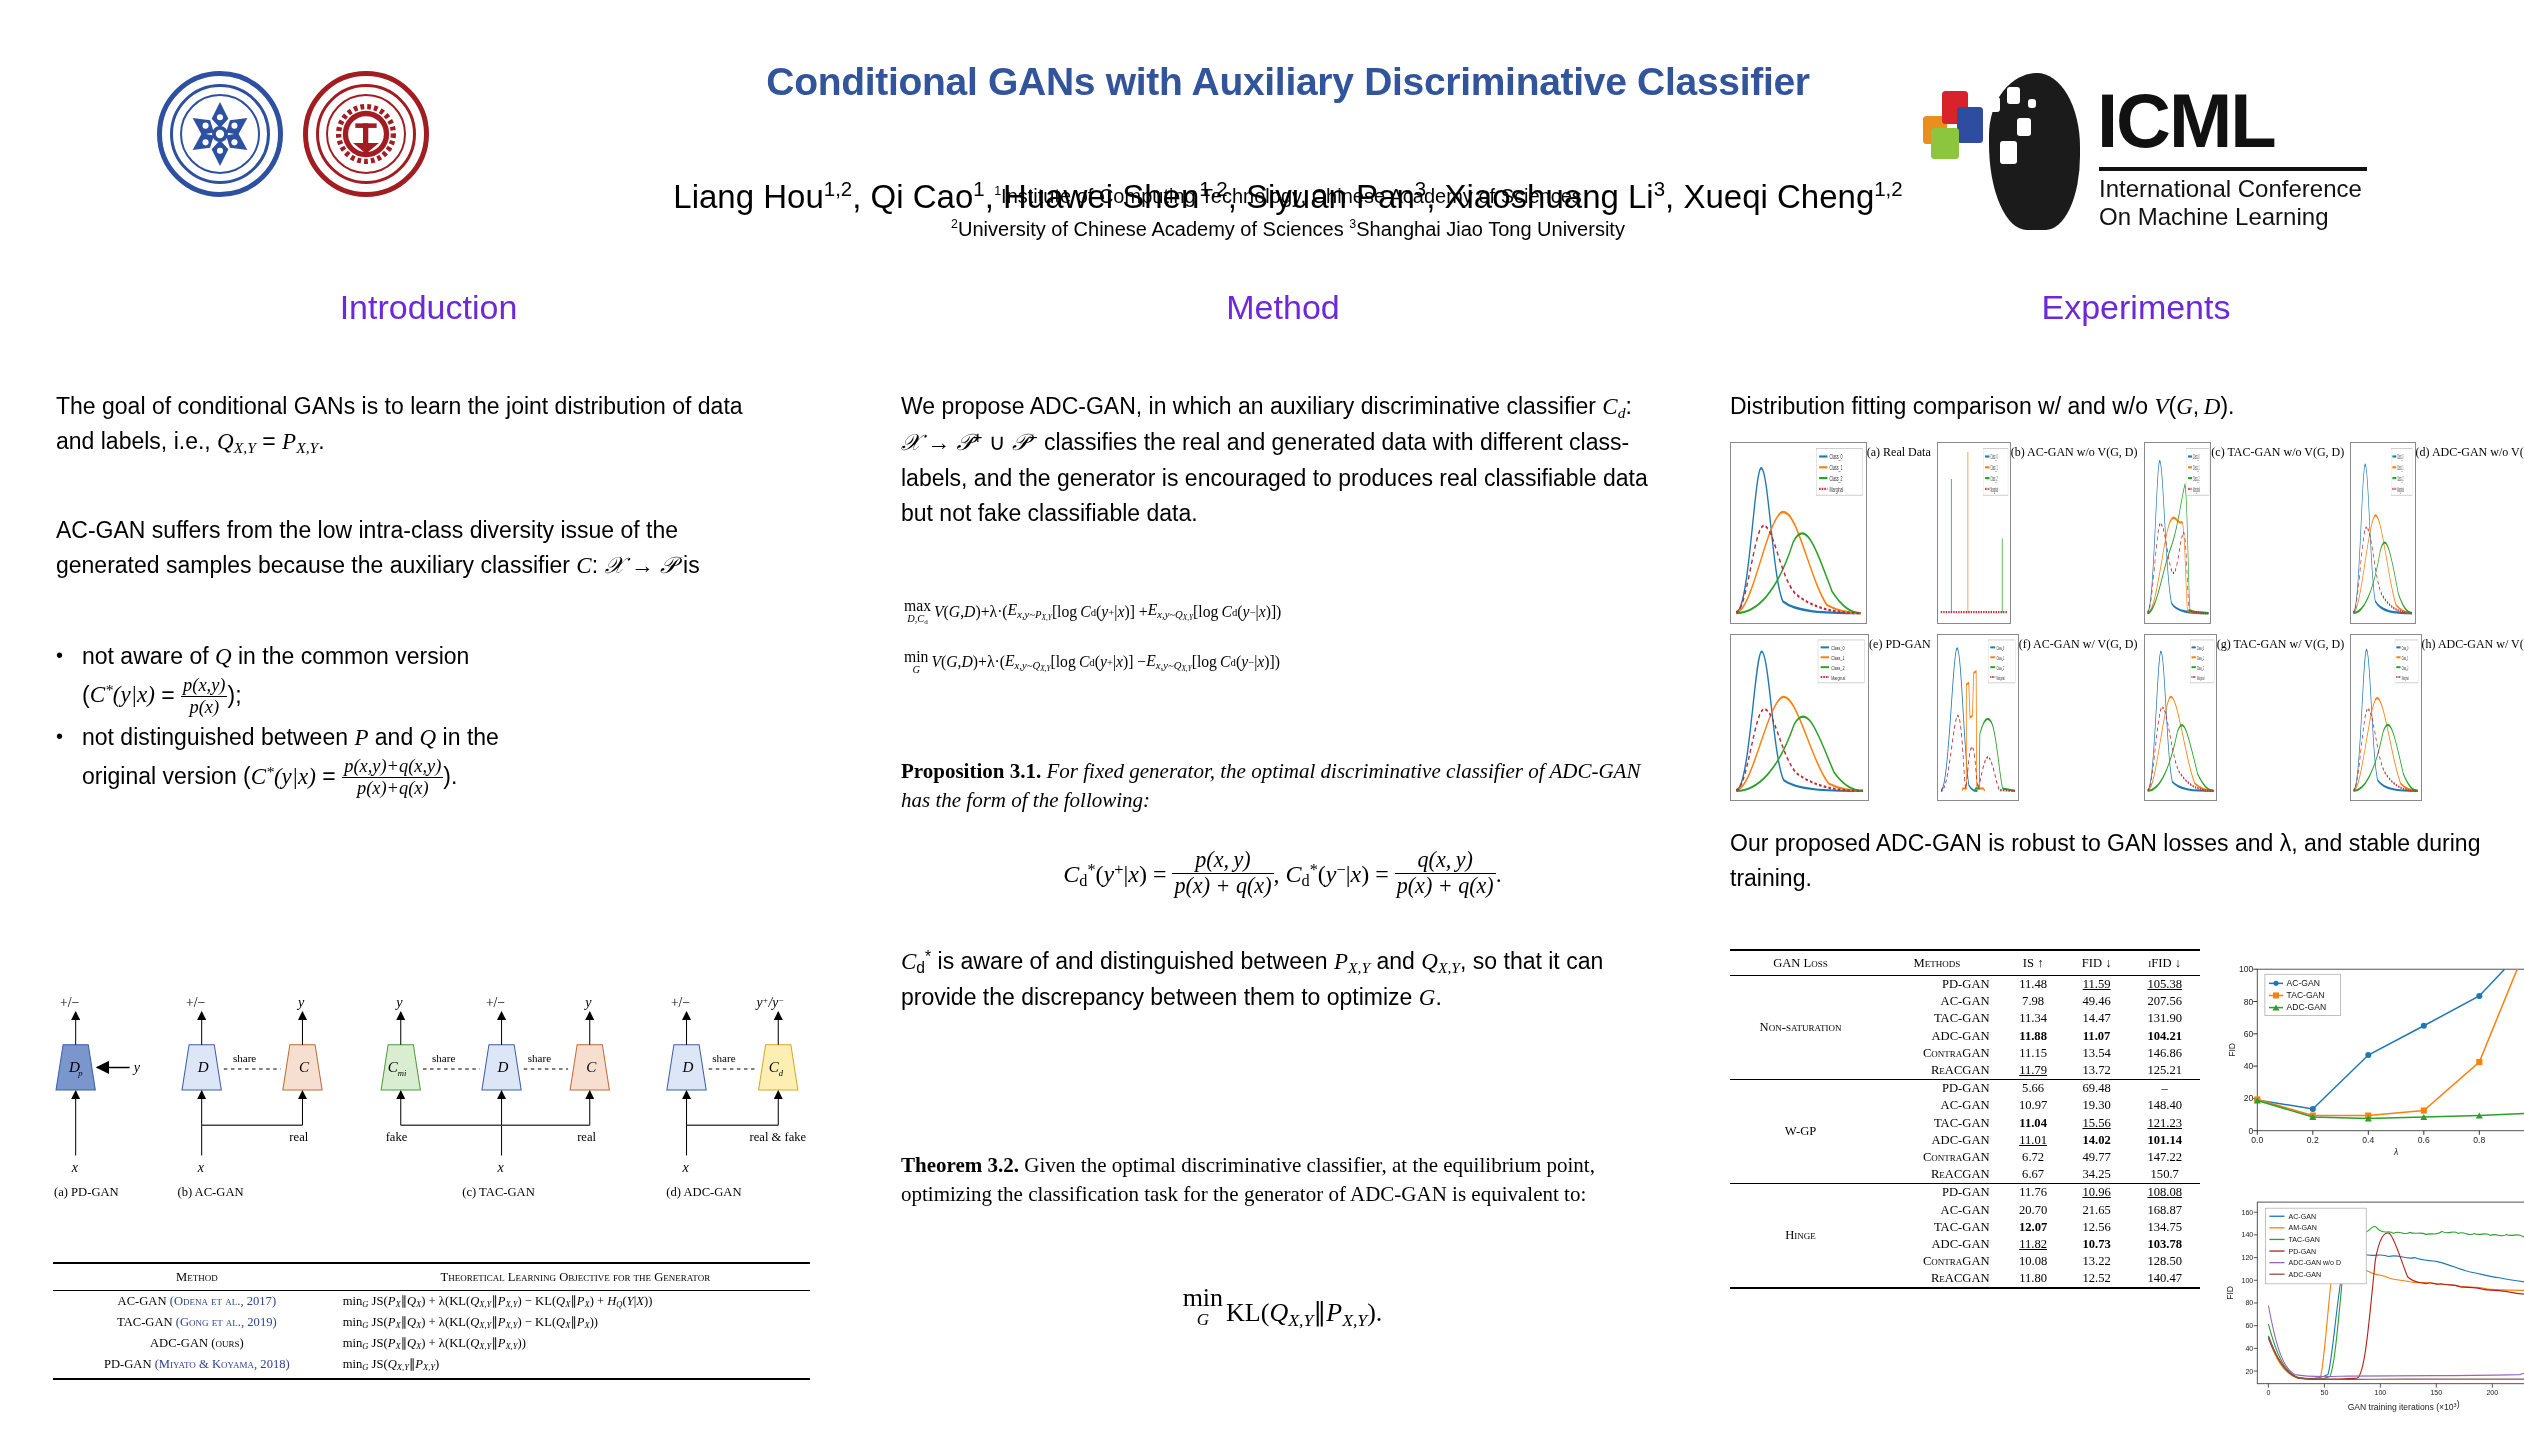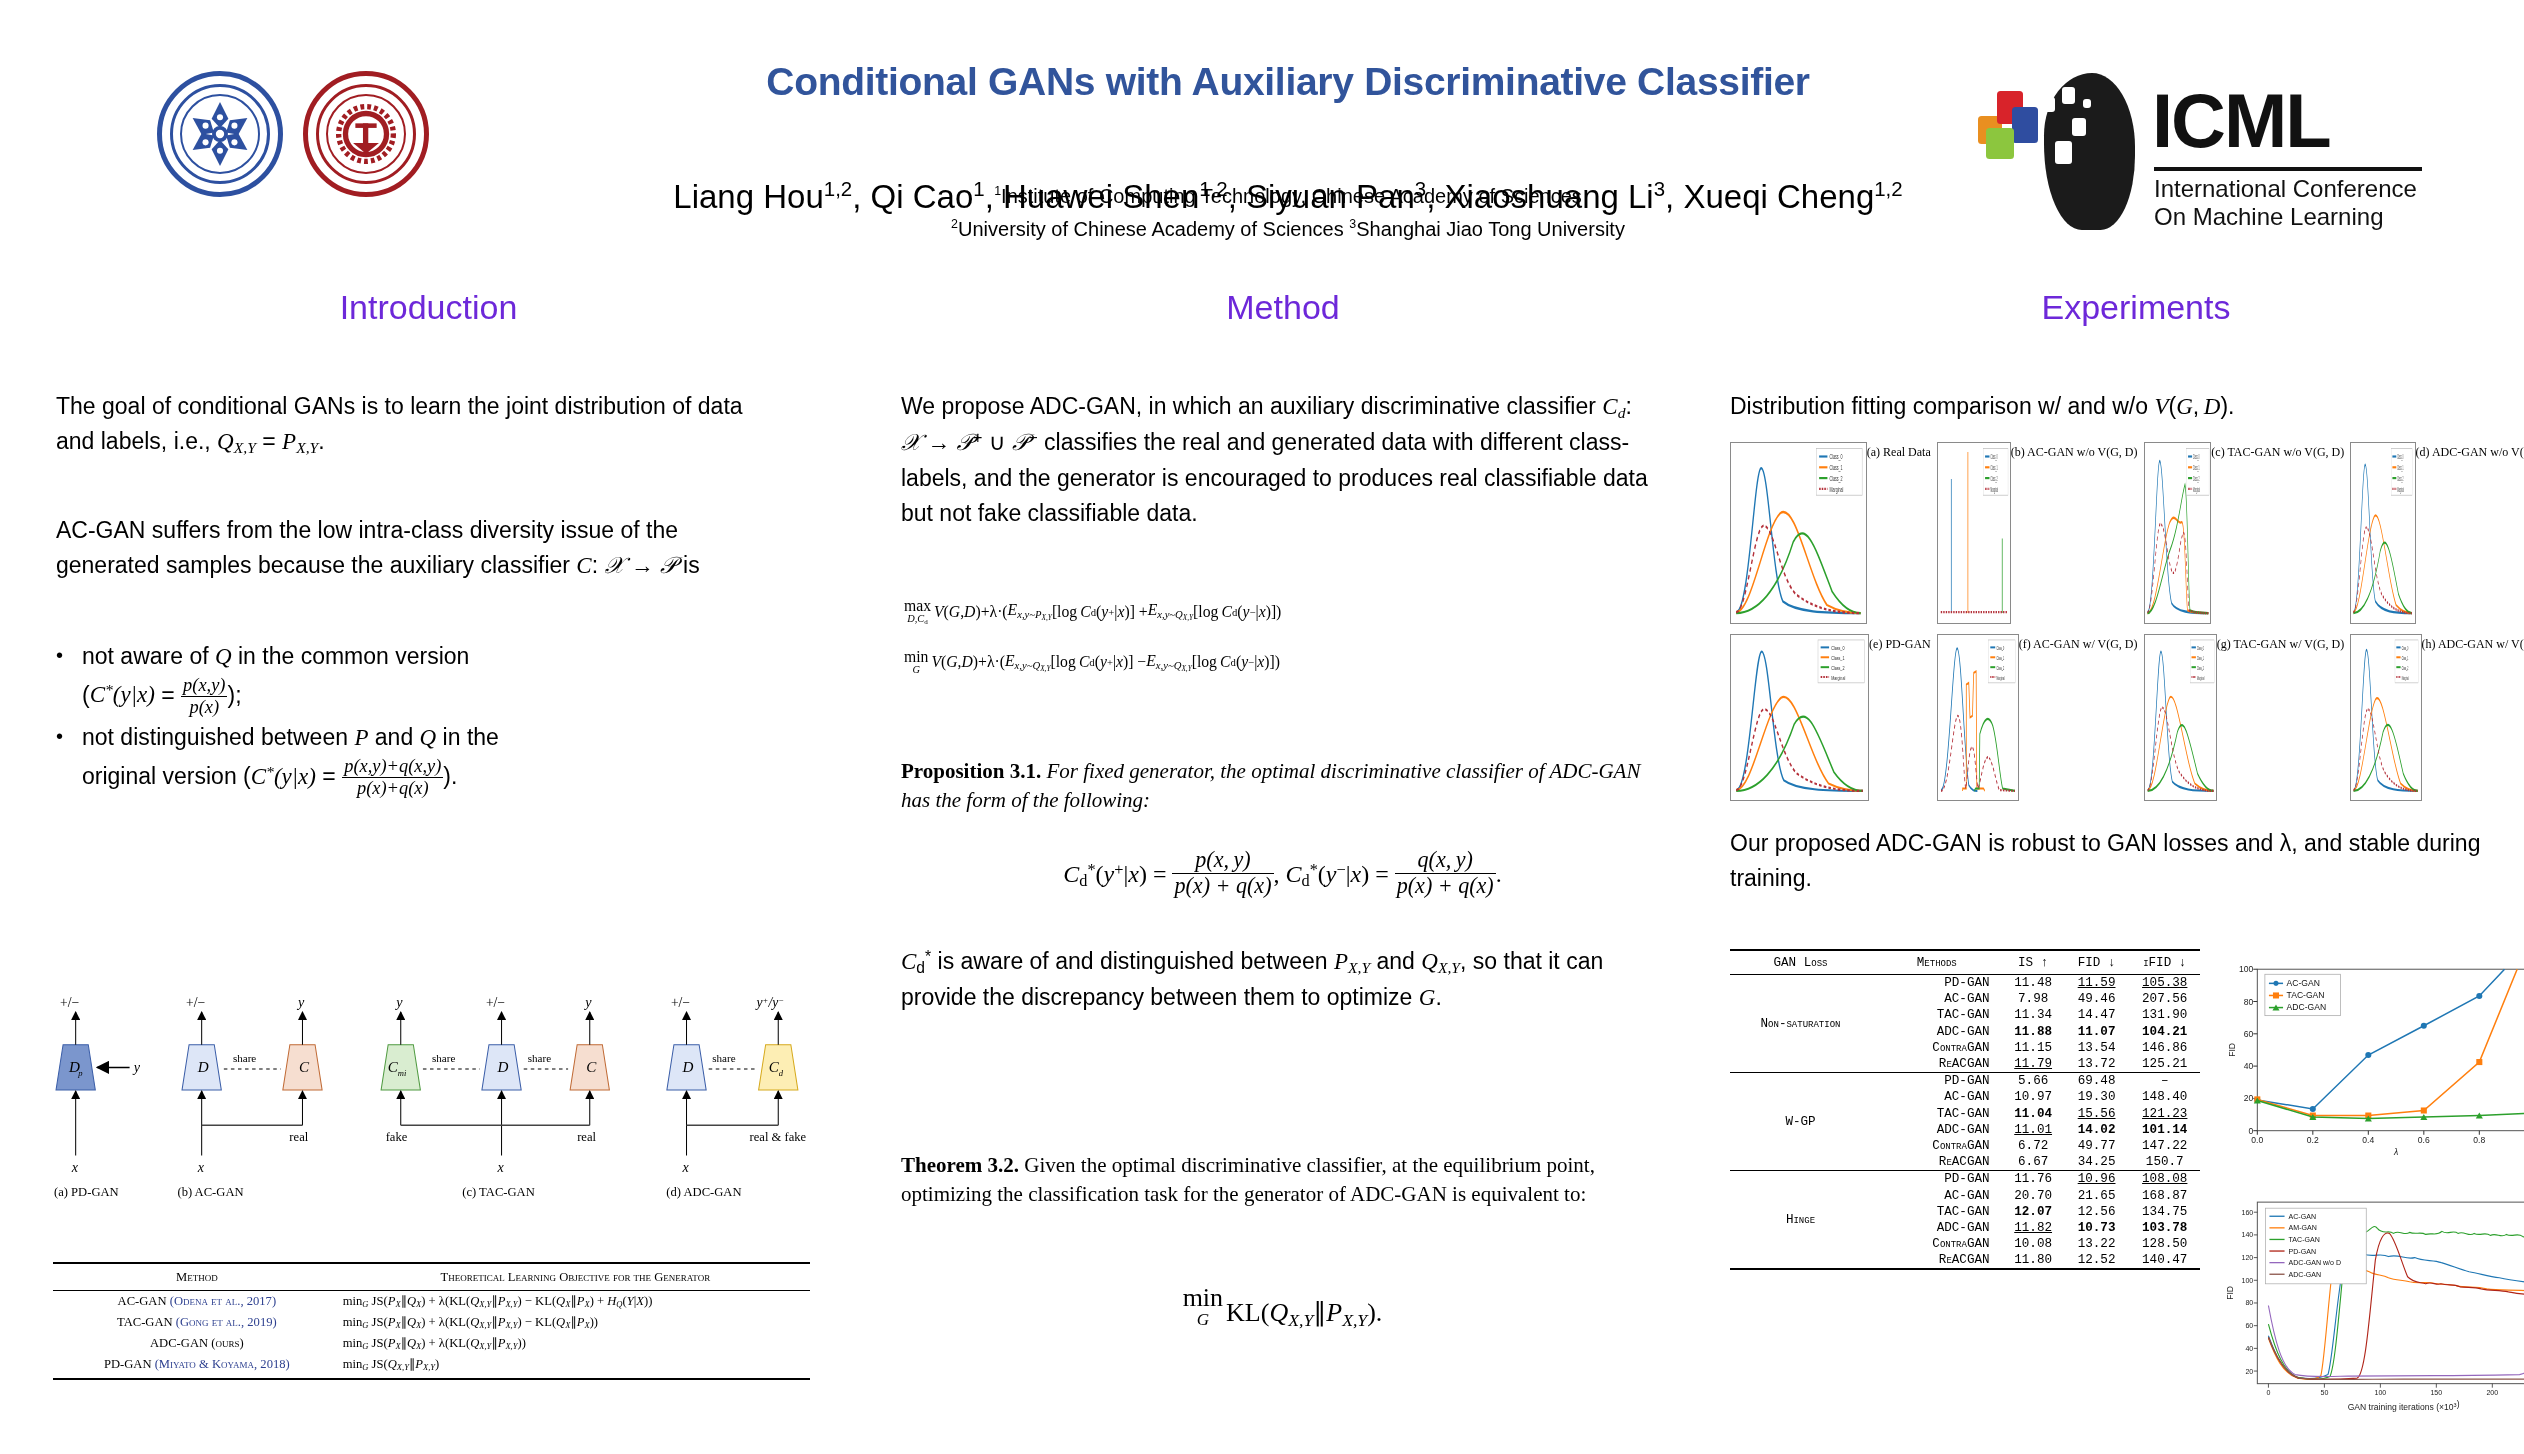--- a/index.html
+++ b/index.html
@@ -44,21 +44,21 @@
     position:absolute; left:581px; top:184px; width:1414px;
     text-align:center; font-size:20px; color:#000;
   }
   #aff2 {
     position:absolute; left:581px; top:217px; width:1414px;
     text-align:center; font-size:20px; color:#000;
   }
   sup { font-size:0.62em; vertical-align:super; }
 
   
-  #icml { position:absolute; left:1973px; top:68px; width:505px; height:167px; }
+  #icml { position:absolute; left:1918px; top:68px; width:505px; height:167px; }
   #icml .brain {
     position:absolute; left:71px; top:5px; width:91px; height:157px;
     background:#1b1b1b;
     border-radius:56% 50% 40% 44% / 42% 50% 50% 58%;
   }
   #icml .brain-notch { position:absolute; background:#fff; border-radius:3px; }
   #icml .px { position:absolute; border-radius:3.5px; }
   #icml .icml-word {
     position:absolute; left:179px; top:15px;
     font-size:76px; font-weight:bold; letter-spacing:-2px; line-height:1; color:#111;
@@ -145,21 +145,21 @@
   #e-grid2 { position:absolute; left:1730px; top:634px; width:821px; height:167px; display:flex; gap:6px; }
   .dfig { flex:1; display:flex; }
   .dfig .panel { flex:1; border:1px solid #8a8a8a; background:#fff; position:relative; overflow:hidden; }
   .dfig .cap { text-align:center; font-family:"Liberation Serif", serif; font-size:12px; margin-top:3px; }
   .dfig svg { display:block; width:100%; height:100%; }
 
   #e-cap2 { position:absolute; left:1730px; top:826px; width:823px; }
 
   
   #res-table { position:absolute; left:1730px; top:949px; width:470px; }
-  #res-table table { border-collapse:collapse; width:100%; font-family:Liberation Mono, monospace; }
+  #res-table table { border-collapse:collapse; width:100%; font-family:Liberation Serif, serif; }
   #res-table th {
     font-variant:small-caps; font-weight:normal; font-size:12.6px;
     padding:4.5px 2px; border-top:2px solid #000; border-bottom:1.5px solid #000; text-align:center;
   }
   #res-table td { font-size:12.6px; padding:1.1px 2px; text-align:center; }
   #res-table td.loss { font-variant:small-caps; font-size:12.6px; text-align:center; }
   #res-table td.meth { text-align:right; padding-right:13px; }
   #res-table tr.grp-sep td { border-top:1.5px solid #000; }
   #res-table tr.bot td { border-top:2px solid #000; height:2px; padding:0; }
   .u { text-decoration:underline; }

